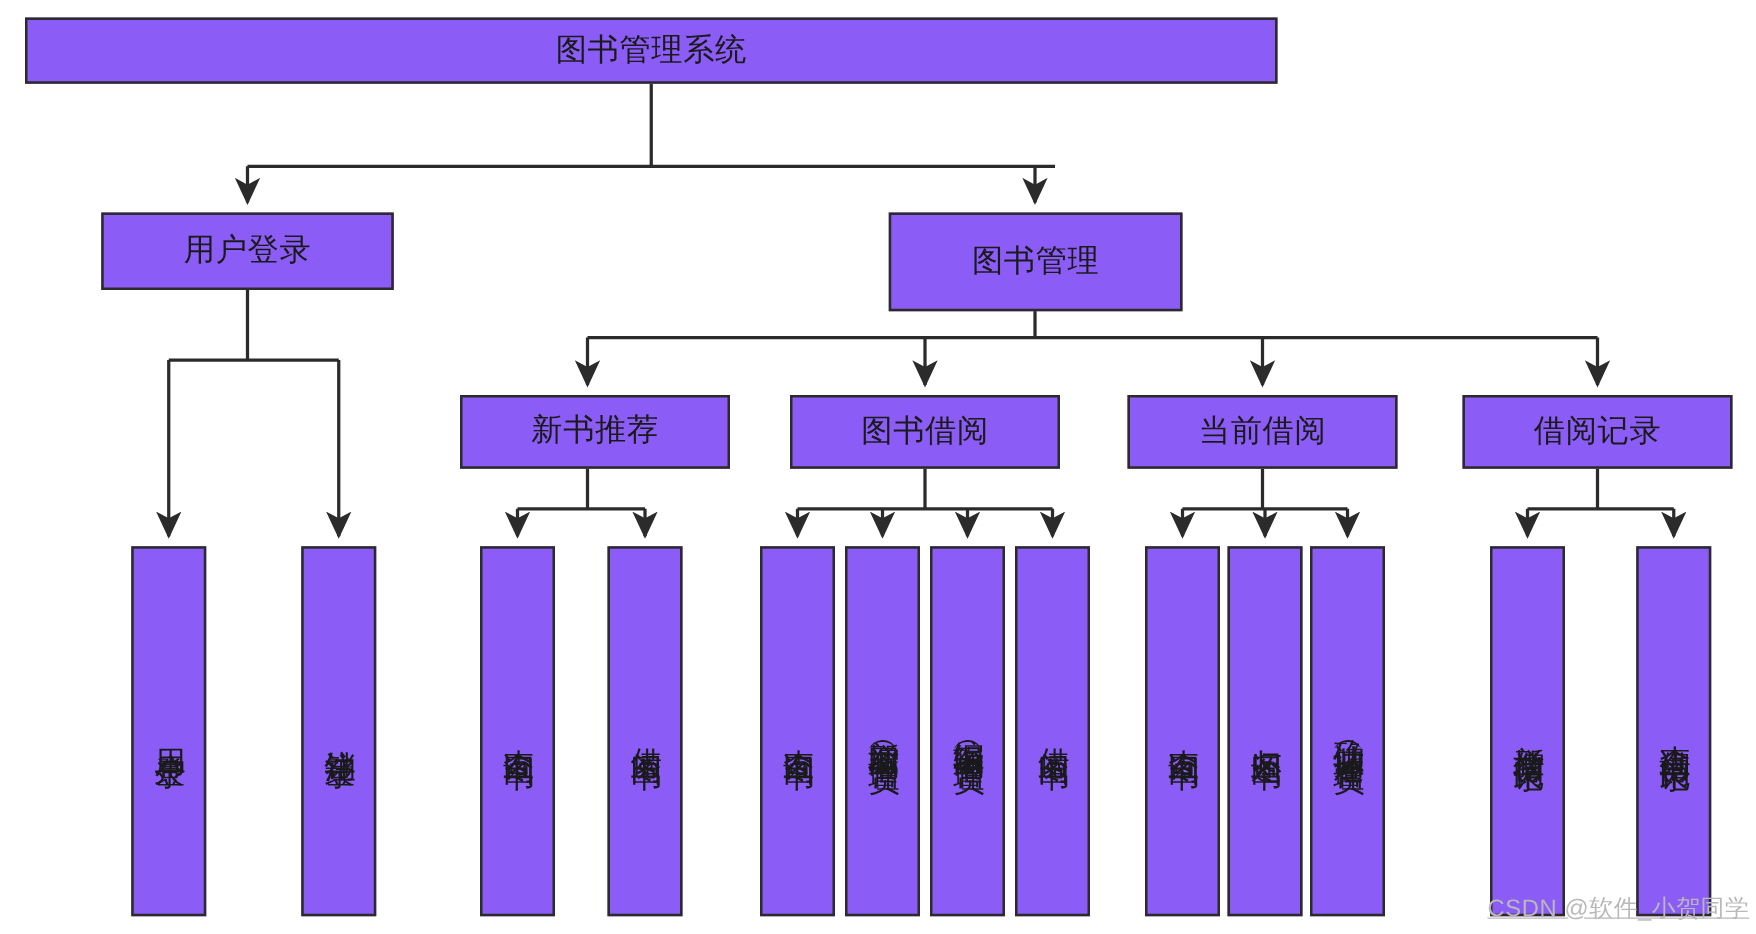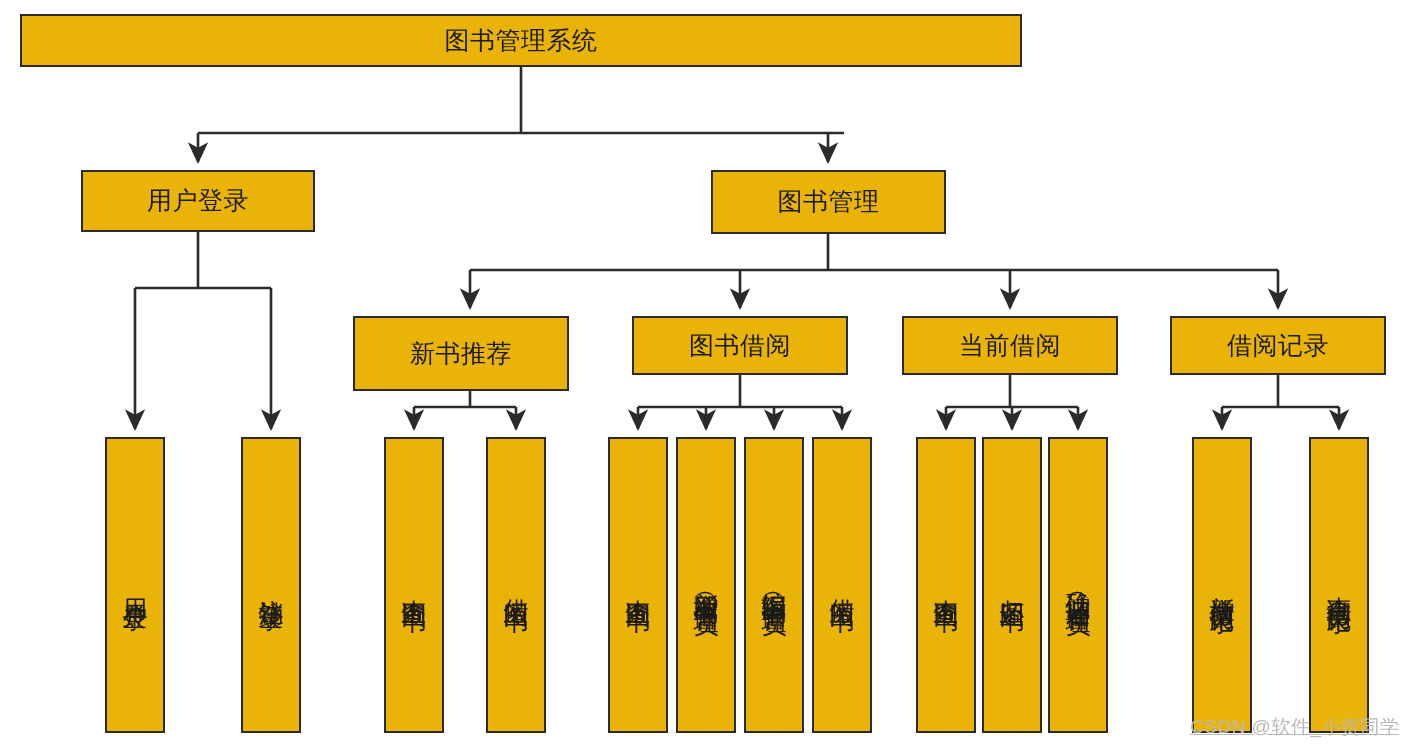--- a/index.html
+++ b/index.html
@@ -21,21 +21,21 @@
     position: absolute;
     left: 0;
     top: 0;
     width: 1405px;
     height: 747px;
   }
   .node {
     position: absolute;
     box-sizing: border-box;
     border: 2.5px solid #2b2b2b;
-    background: #eab308;
+    background: #8b5cf6;
     display: flex;
     align-items: center;
     justify-content: center;
     color: #1a1a1a;
   }
   .node .label {
     display: block;
     text-align: center;
     line-height: 1.18;
     white-space: nowrap;
@@ -120,25 +120,25 @@
   </svg>
 
   <div class="node horizontal" style="left:20px; top:14px; width:1002px; height:53px;">
     <span class="label">图书管理系统</span>
   </div>
 
   <div class="node horizontal" style="left:81px; top:170px; width:234px; height:62px;">
     <span class="label">用户登录</span>
   </div>
 
-  <div class="node horizontal" style="left:711px; top:170px; width:235px; height:64px;">
+  <div class="node horizontal" style="left:711px; top:170px; width:235px; height:79px;">
     <span class="label">图书管理</span>
   </div>
 
-  <div class="node horizontal" style="left:353px; top:316px; width:216px; height:75px;">
+  <div class="node horizontal" style="left:368px; top:316px; width:216px; height:59px;font-family:Liberation Mono, monospace;">
     <span class="label">新书推荐</span>
   </div>
 
   <div class="node horizontal" style="left:902px; top:316px; width:216px; height:59px;">
     <span class="label">当前借阅</span>
   </div>
 
   <div class="node horizontal" style="left:632px; top:316px; width:216px; height:59px;">
     <span class="label">图书借阅</span>
   </div>

